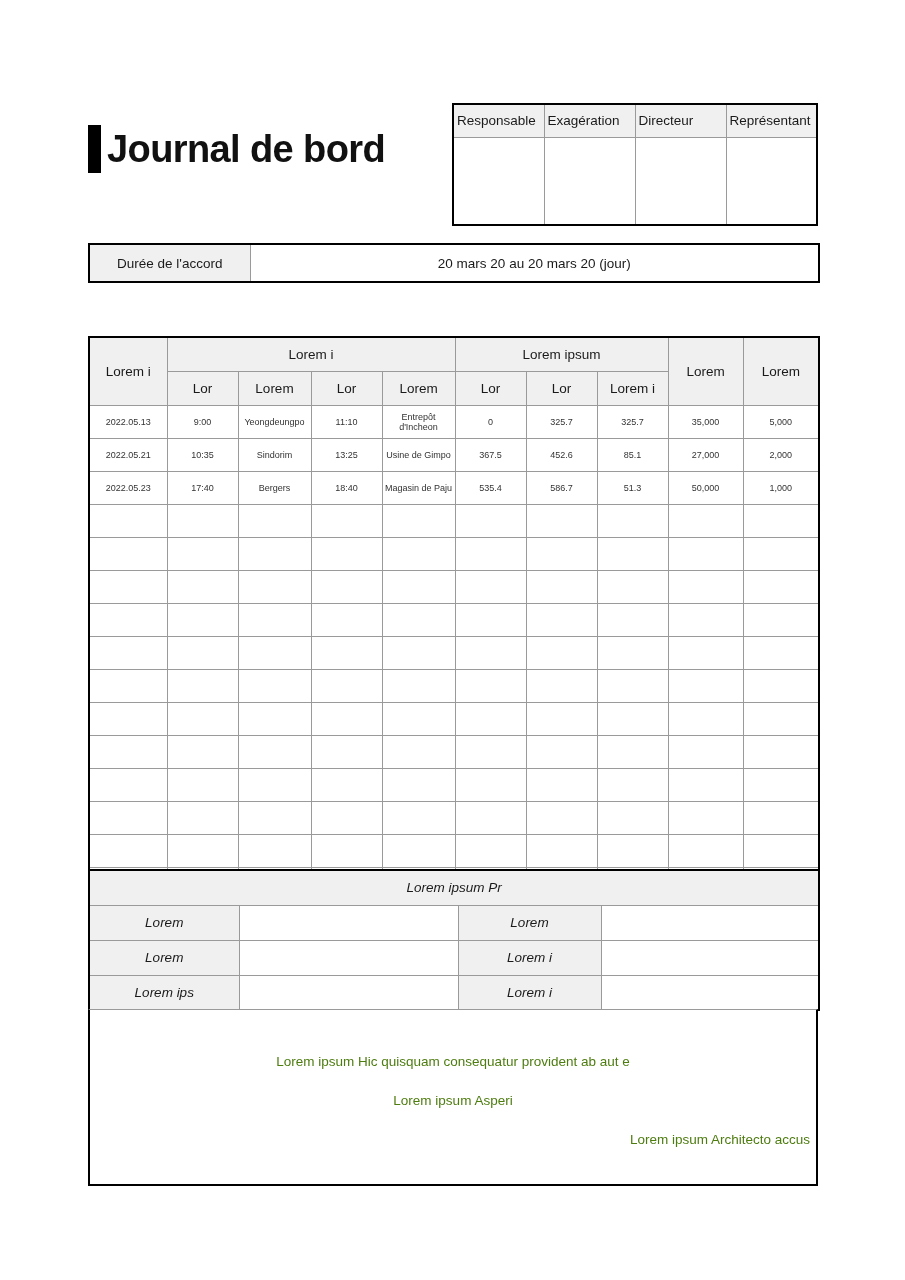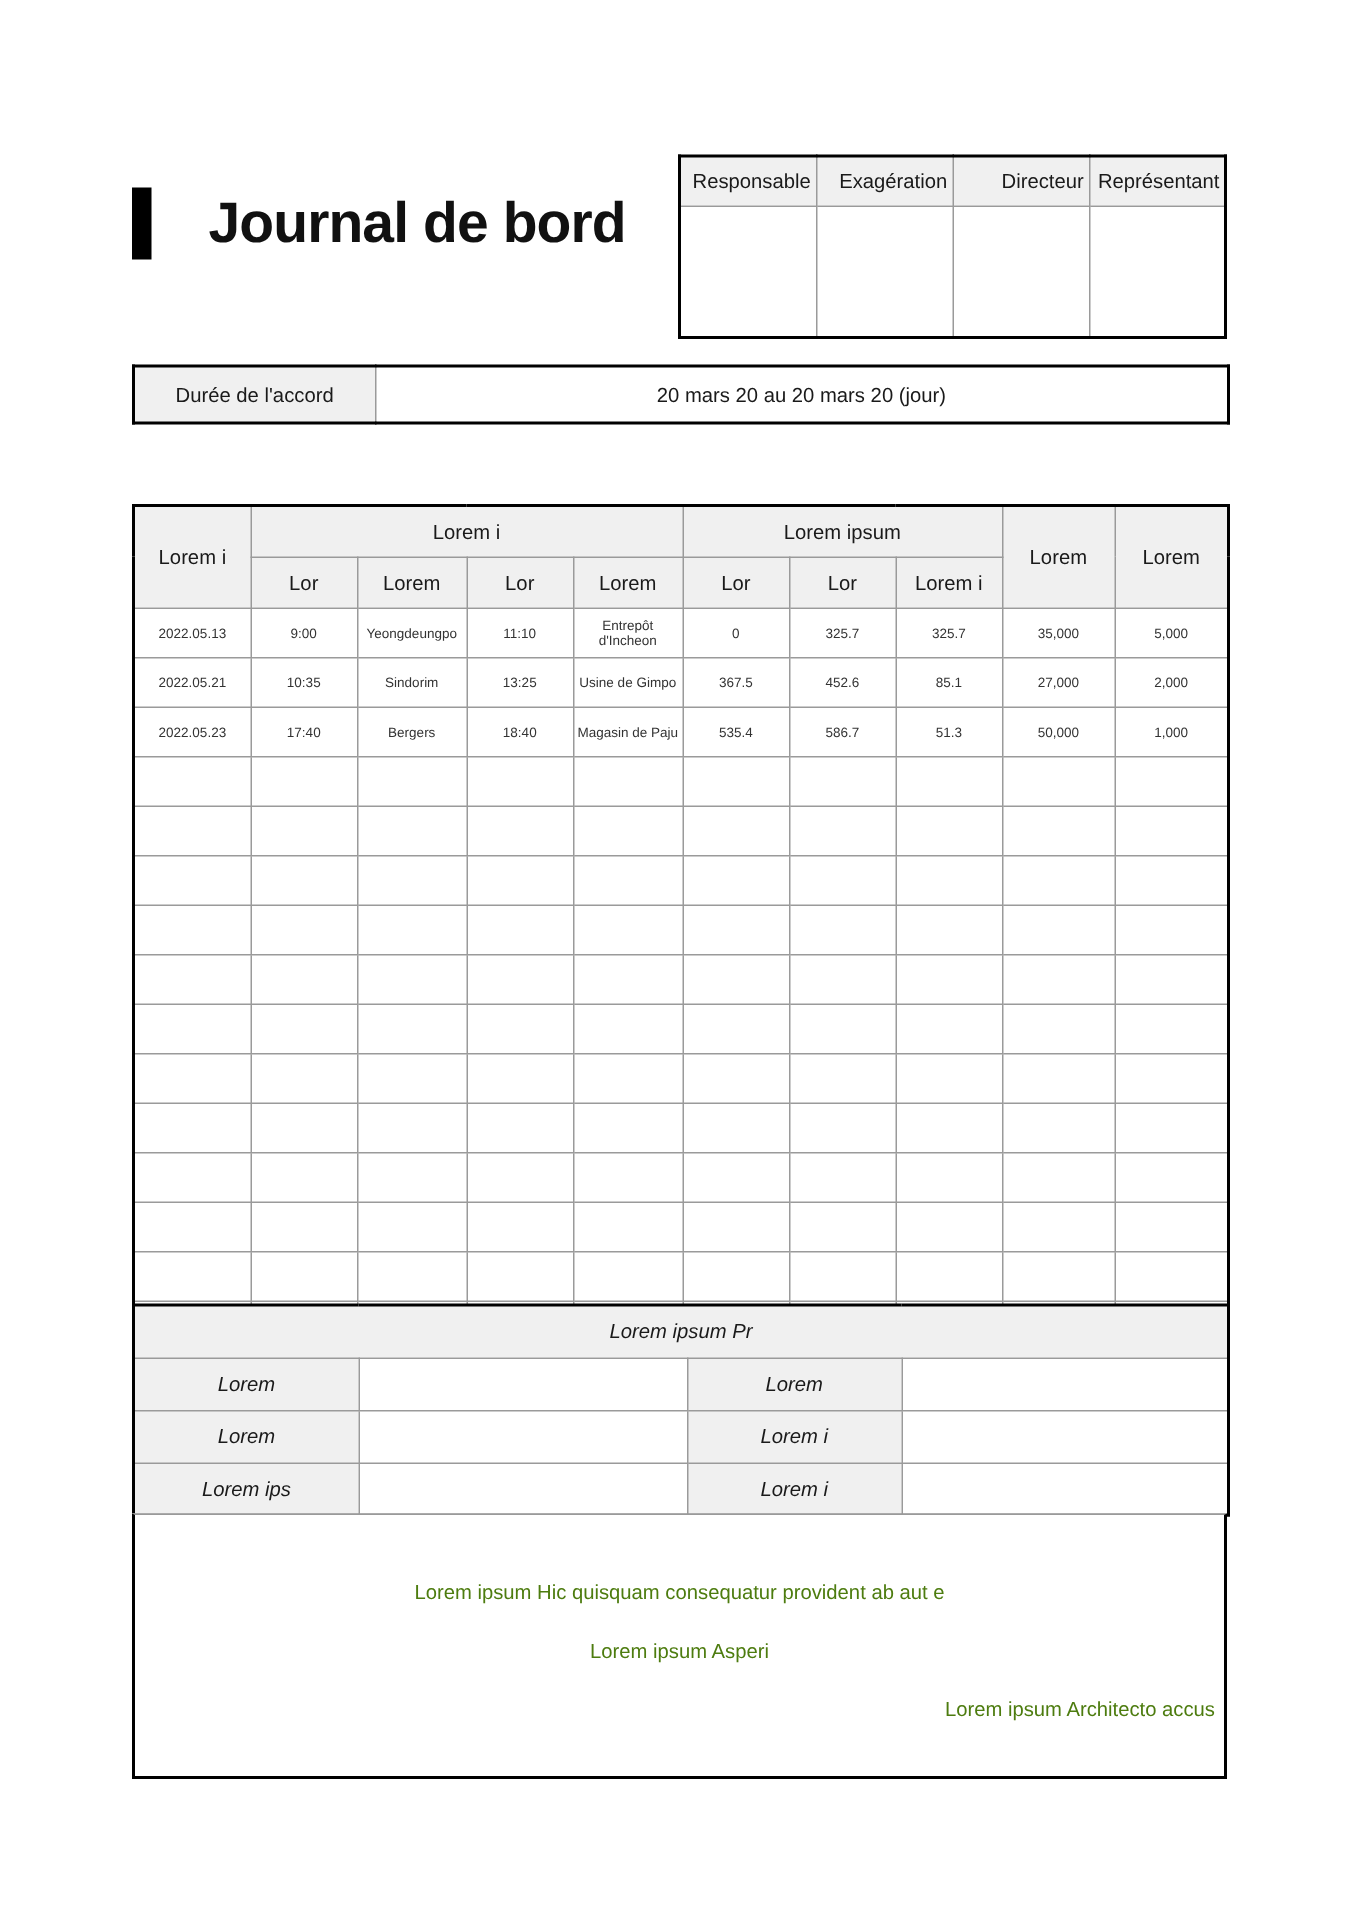--- a/index.html
+++ b/index.html
@@ -32,21 +32,21 @@
     top: 103px;
     width: 730px;
     height: 125px;
   }
   .title-wrap {
     position: absolute;
     left: 0;
     top: 22px;
     display: flex;
     align-items: center;
-    gap: 38px;
+    gap: 6px;
   }
   .title-bar {
     width: 13px;
     height: 48px;
     background: #000;
     display: block;
   }
   .doc-title {
     font-size: 38px;
     font-weight: bold;
@@ -62,21 +62,21 @@
     left: 364px;
     top: 0;
     width: 366px;
     border-collapse: collapse;
     table-layout: fixed;
   }
   .sig-table th, .sig-table td {
     border: 1px solid #9a9a9a;
     font-size: 13.5px;
     font-weight: normal;
-    text-align: right;
+    text-align: left;
     color: #1a1a1a;
   }
   .sig-table th {
     background: #f0f0f0;
     height: 33px;
     padding: 0 3px;
     white-space: nowrap;
   }
   .sig-table td { height: 88px; background: #fff; }
   .sig-table { border: 2px solid #000; }

